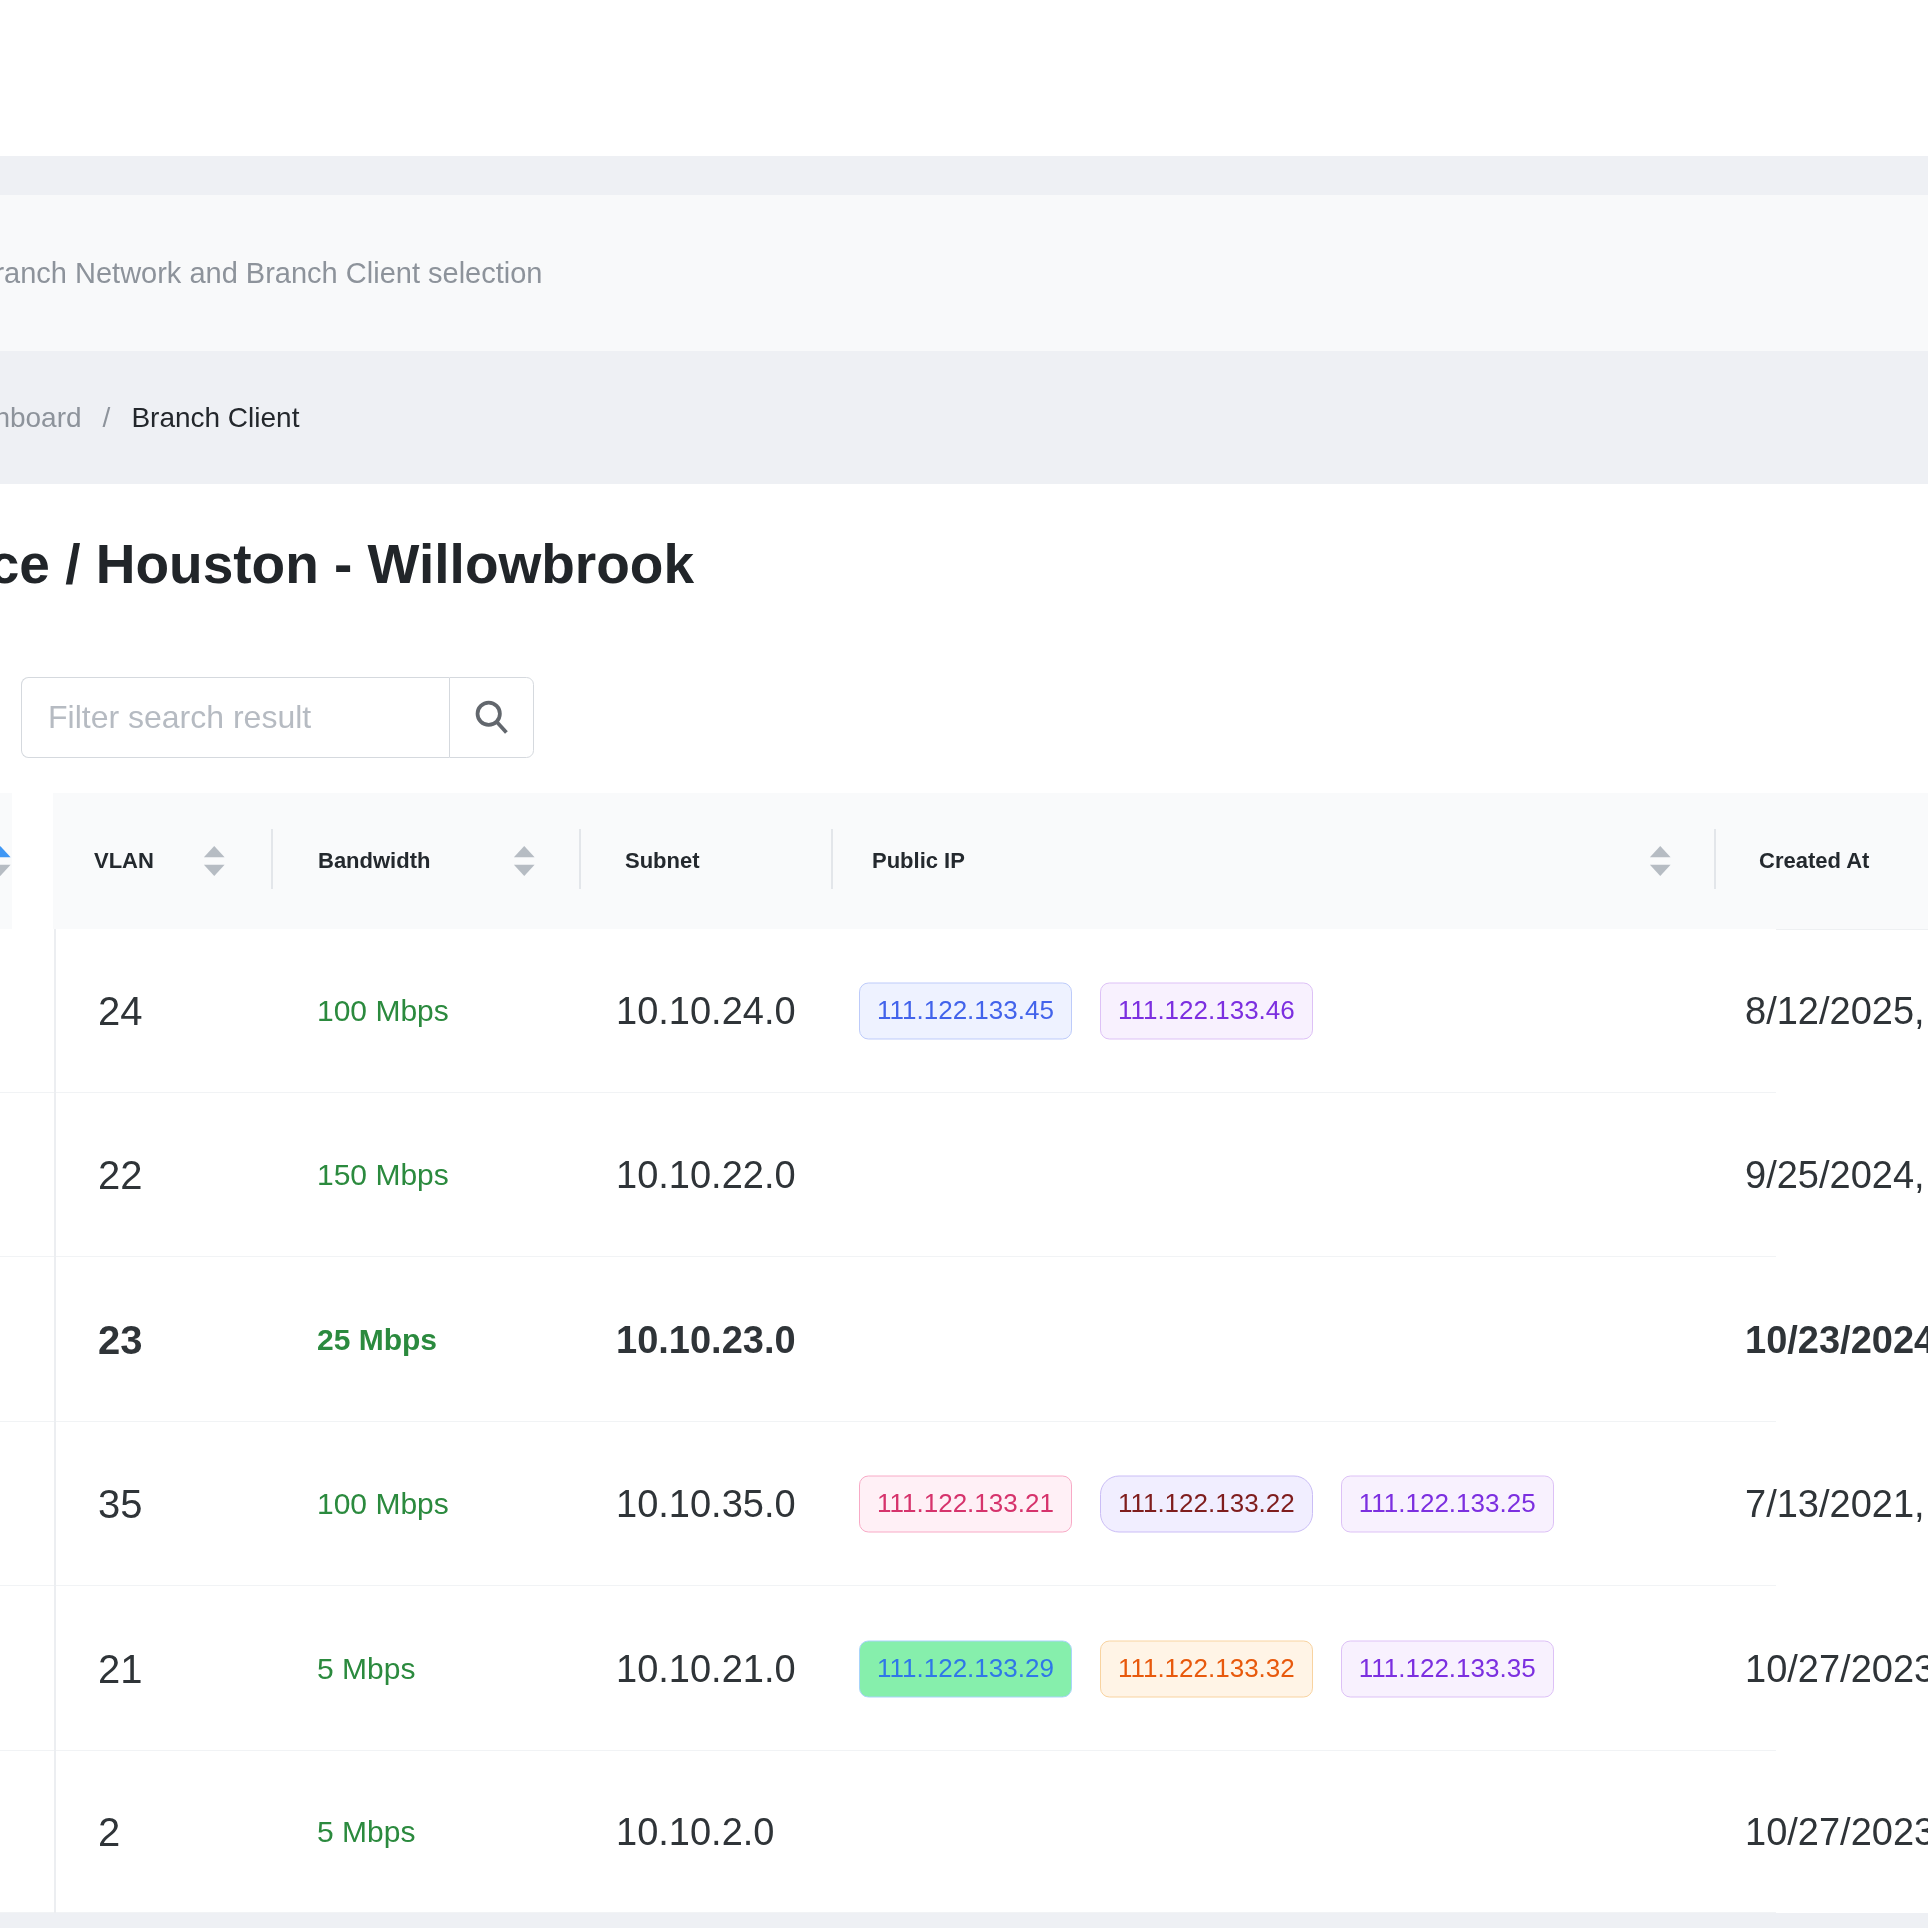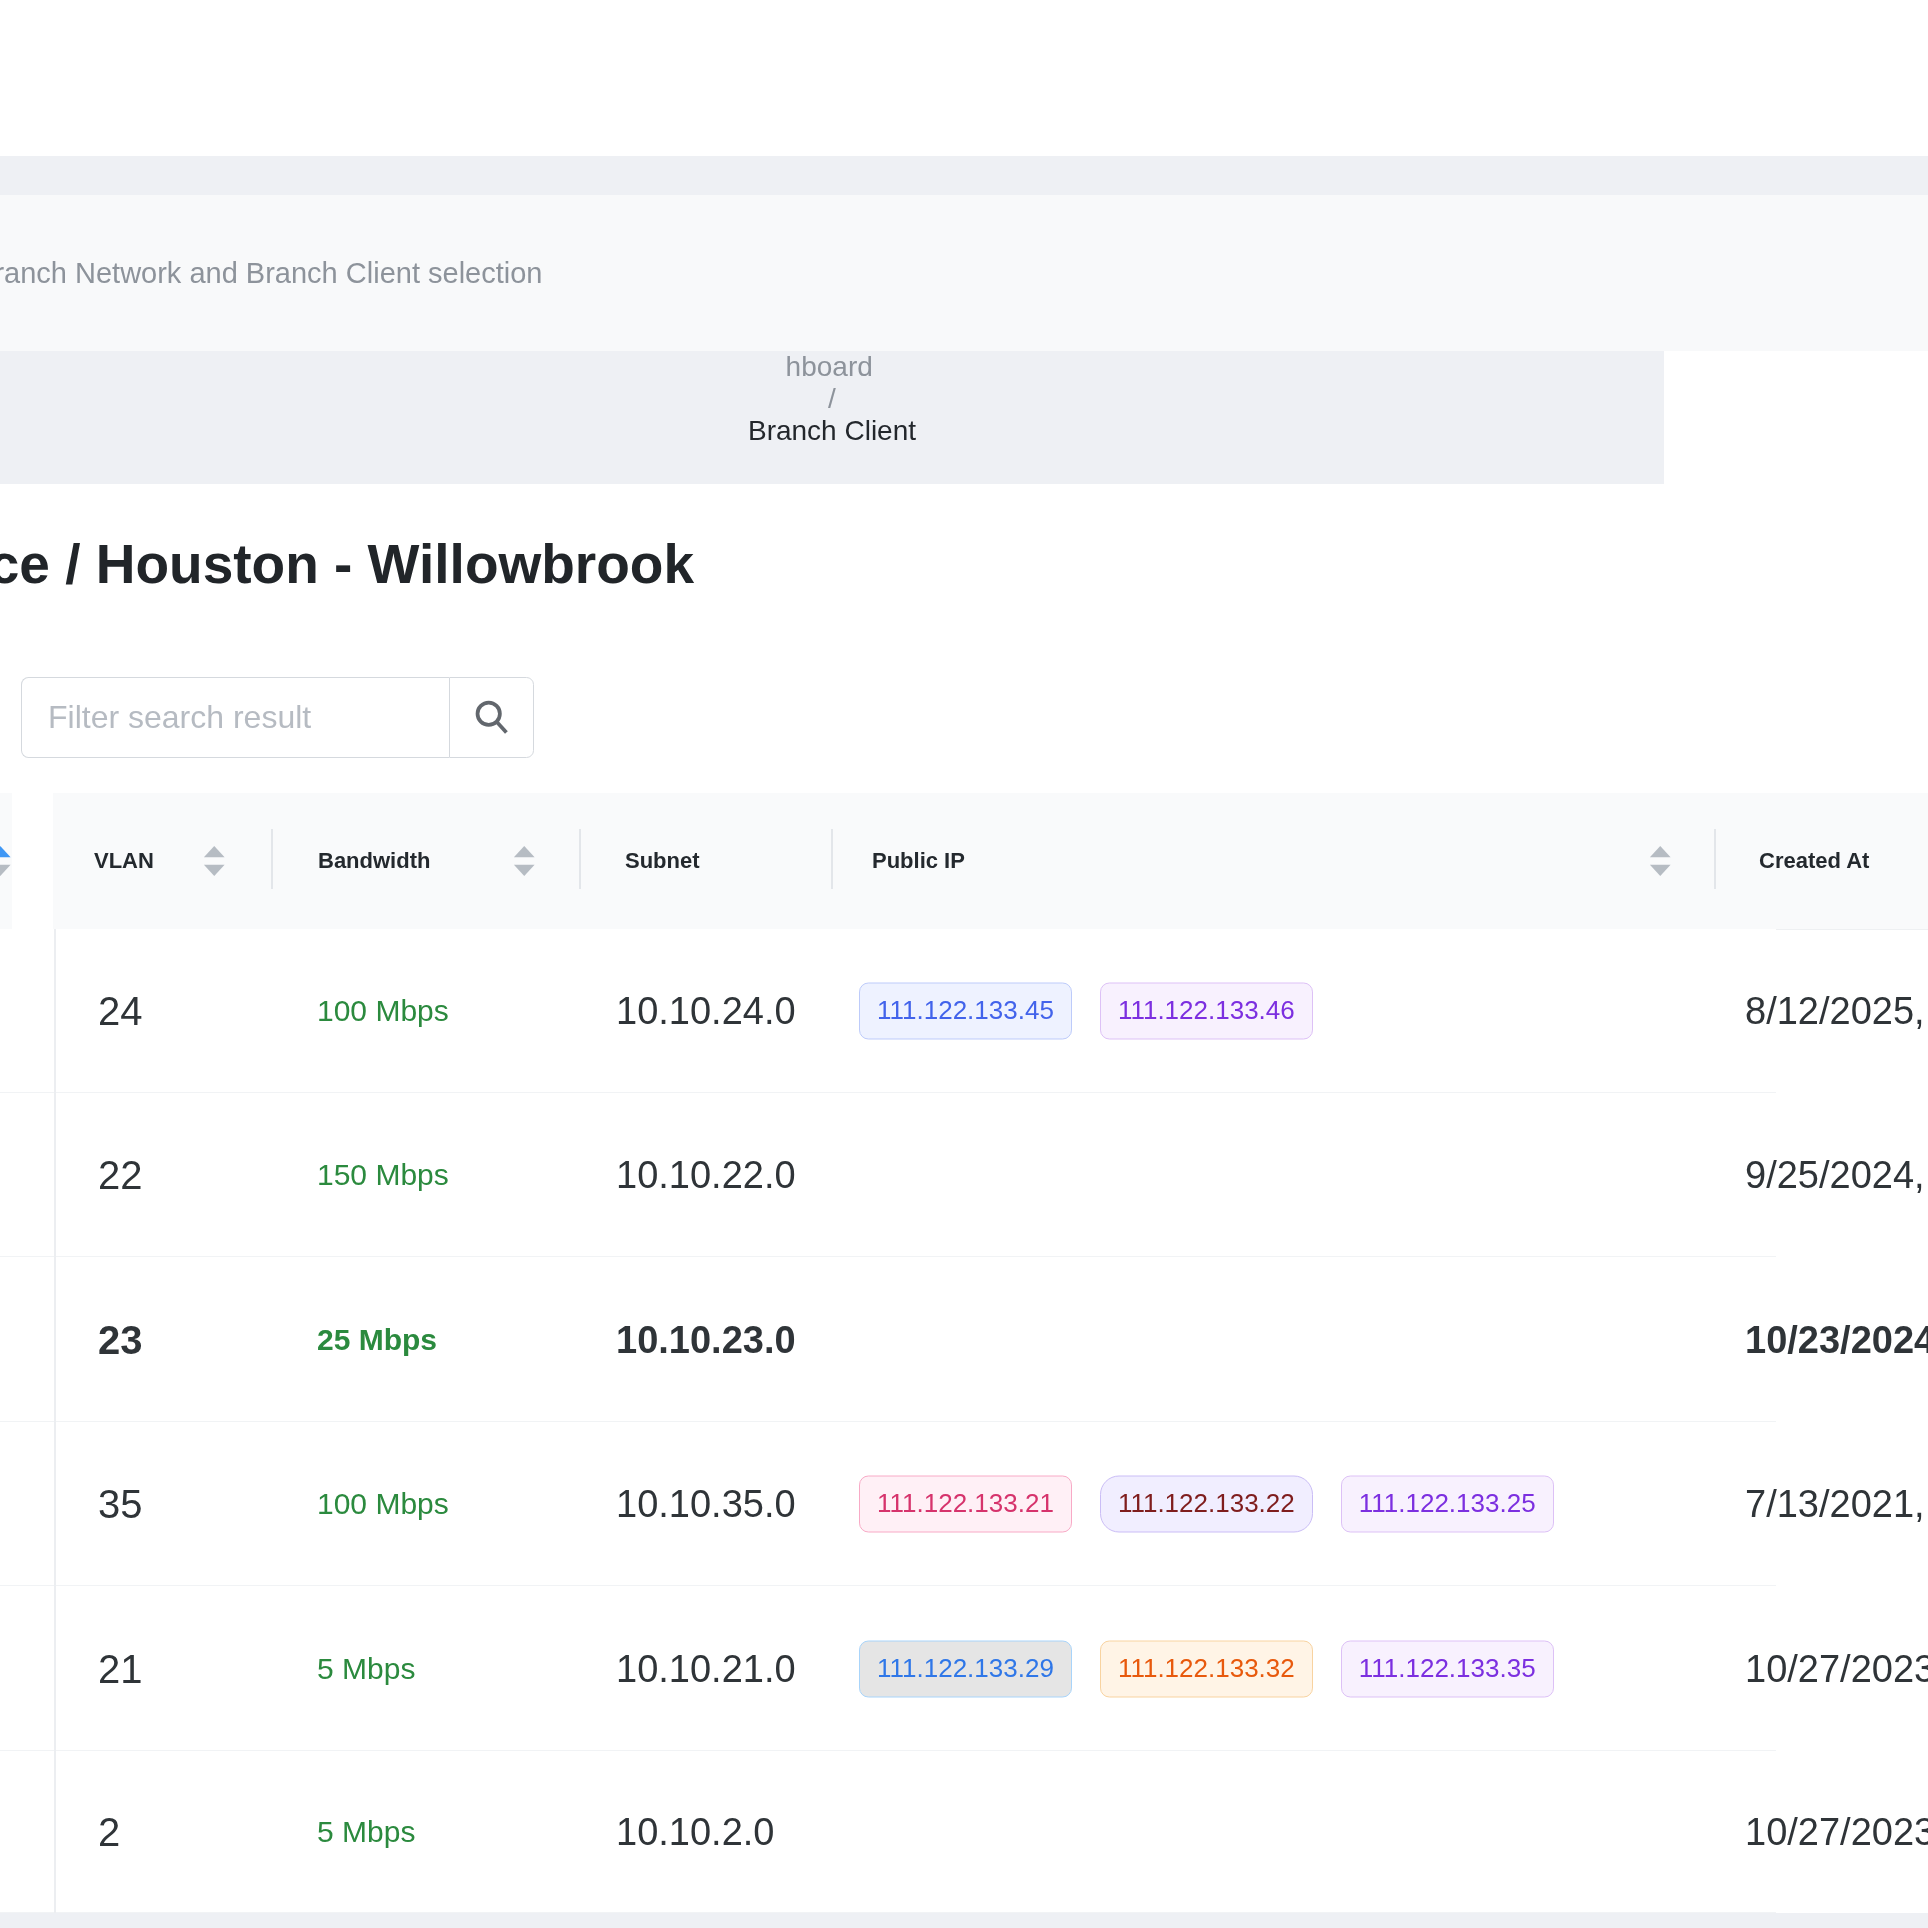--- a/index.html
+++ b/index.html
@@ -4,22 +4,22 @@
 <style>
   html,body{margin:0;padding:0;background:#fff;}
   .screen{position:relative;width:1928px;height:1928px;background:#fff;overflow:hidden;
           font-family:"Liberation Sans", sans-serif;}
 
   
   .band-strip{position:absolute;left:0;top:156px;width:1928px;height:39px;background:#eef0f4;}
   .desc-panel{position:absolute;left:0;top:195px;width:1928px;height:156px;background:#f8f9fa;}
   .desc-text{position:absolute;left:-5.6px;top:50%;transform:translateY(-50%);
              font-size:29px;color:#8d939b;white-space:nowrap;}
-  .crumb-band{position:absolute;left:0;top:351px;width:1664px;height:133px;background:#eef0f4;
-              display:flex;align-items:center;flex-direction:column;}
+  .crumb-band{position:absolute;left:0;top:351px;width:1928px;height:133px;background:#eef0f4;
+              display:flex;align-items:center;}
   .crumb-parent{margin-left:-5.6px;font-size:28px;color:#8d939b;white-space:nowrap;}
   .crumb-sep{font-size:28px;color:#8d939b;margin:0 21px;}
   .crumb-current{font-size:28px;color:#23272c;white-space:nowrap;}
 
   
   .title{position:absolute;left:-11.3px;top:530px;margin:0;font-size:55px;line-height:68px;
          font-weight:700;color:#212529;white-space:nowrap;}
 
   
   .filter-input{position:absolute;left:21px;top:677px;width:428px;height:81px;box-sizing:border-box;
@@ -49,21 +49,21 @@
   .cell-subnet{left:616px;font-size:38px;color:#2f3438;}
   .cell-ips{left:859px;display:flex;gap:28px;}
   .cell-date{left:1745px;font-size:38px;color:#2f3438;}
 
   .badge{display:inline-block;height:55px;line-height:53px;padding:0 17px;border-radius:9.4px;
          border:1.9px solid;font-size:26px;white-space:nowrap;}
   .badge.indigo{color:#4263eb;background:#eef2ff;border-color:#bdcbfa;}
   .badge.purple{color:#7c2fe0;background:#f8f1fe;border-color:#ddc1f6;}
   .badge.violet{color:#7f1d1d;background:#f1eeff;border-color:#cabdf6;border-radius:19px;}
   .badge.pink{color:#d6336c;background:#fff0f6;border-color:#f8aac6;}
-  .badge.blue{color:#2f77e8;background:#e5e5e5;border-color:#a8d4fa;}
+  .badge.blue{color:#2f77e8;background:#86efac;border-color:#a8d4fa;}
   .badge.orange{color:#e8590c;background:#fff4e6;border-color:#f8d3a0;}
 
   .pinned-line{position:absolute;left:54px;top:929px;width:1.9px;height:984px;background:#eceef1;}
   .bottom-strip{position:absolute;left:0;top:1913px;width:1928px;height:15px;background:#eef0f4;}
 </style>
 </head>
 <body>
 
 <div class="screen">
 

